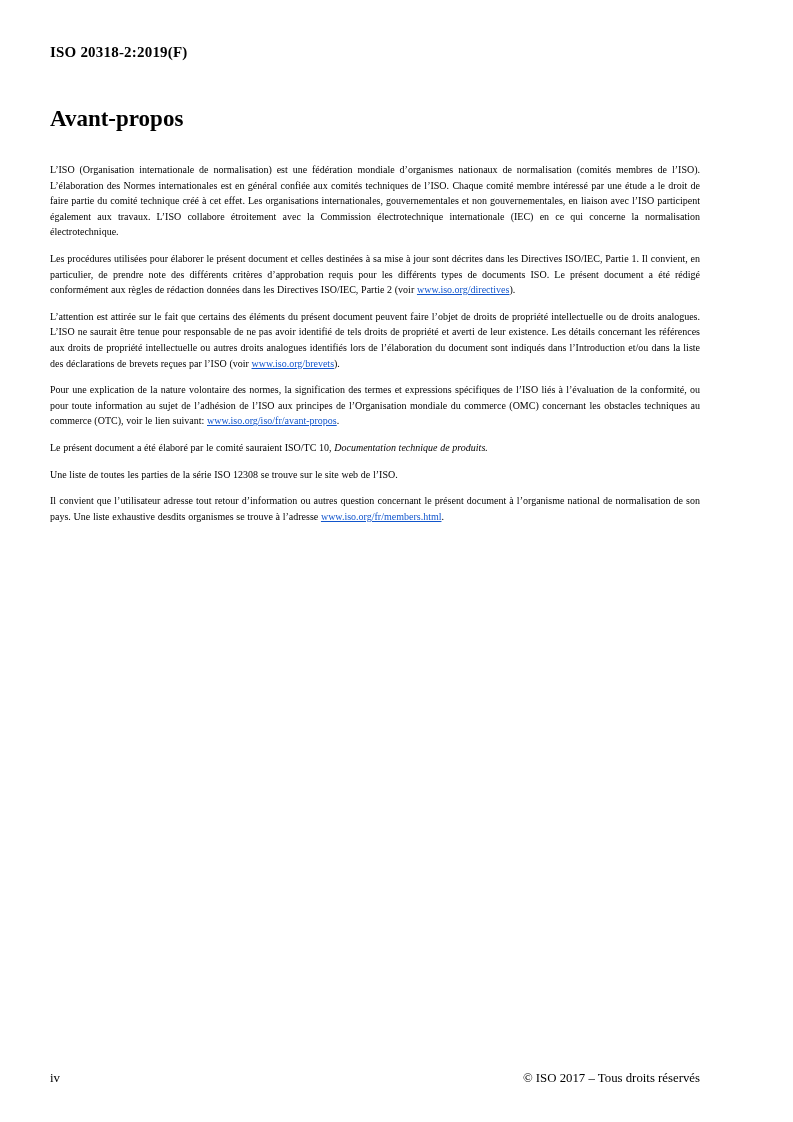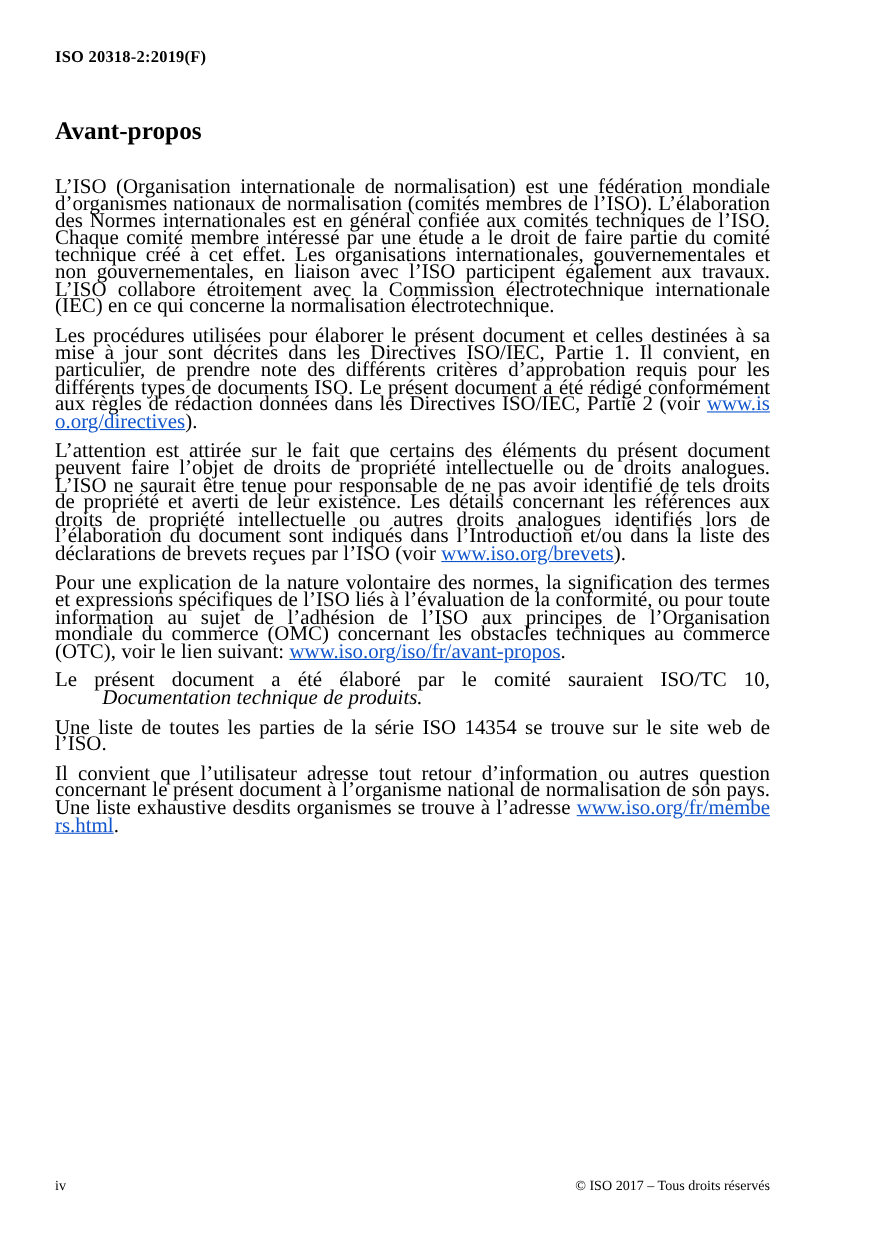--- a/index.html
+++ b/index.html
@@ -34,32 +34,31 @@
     width: 650px;
   }
   .doc-title {
     font-size: 23px;
     font-weight: bold;
     margin: 0 0 30px 0;
     font-family: "Liberation Serif", serif;
   }
   .para {
     margin: 0 0 11px 0;
-    font-size: 19px;
+    font-size: 10px;
     line-height: 15.6px;
     text-align: justify;
     word-spacing: 0.2px;
   }
   .para a.doc-link {
     color: var(--link-color, #1155cc);
     text-decoration: underline;
     word-break: break-all;
   }
   .para em {
-    margin-left: 43px;
   }
   .doc-footer {
     position: absolute;
     left: 50px;
     width: 650px;
     bottom: 36px;
     display: flex;
     justify-content: space-between;
     align-items: flex-end;
     font-size: 12.8px;
@@ -74,21 +73,21 @@
 
   <div class="content">
     <h1 class="doc-title">Avant-propos</h1>
 
     <div>
         <p class="para"><span>L’ISO (Organisation internationale de normalisation) est une fédération mondiale d’organismes nationaux de normalisation (comités membres de l’ISO). L’élaboration des Normes internationales est en général confiée aux comités techniques de l’ISO. Chaque comité membre intéressé par une étude a le droit de faire partie du comité technique créé à cet effet. Les organisations internationales, gouvernementales et non gouvernementales, en liaison avec l’ISO participent également aux travaux. L’ISO collabore étroitement avec la Commission électrotechnique internationale (IEC) en ce qui concerne la normalisation électrotechnique.</span></p>
         <p class="para"><span>Les procédures utilisées pour élaborer le présent document et celles destinées à sa mise à jour sont décrites dans les Directives ISO/IEC, Partie 1. Il convient, en particulier, de prendre note des différents critères d’approbation requis pour les différents types de documents ISO. Le présent document a été rédigé conformément aux règles de rédaction données dans les Directives ISO/IEC, Partie 2 (voir </span><a class="doc-link" href="#">www.iso.org/directives</a><span>).</span></p>
         <p class="para"><span>L’attention est attirée sur le fait que certains des éléments du présent document peuvent faire l’objet de droits de propriété intellectuelle ou de droits analogues. L’ISO ne saurait être tenue pour responsable de ne pas avoir identifié de tels droits de propriété et averti de leur existence. Les détails concernant les références aux droits de propriété intellectuelle ou autres droits analogues identifiés lors de l’élaboration du document sont indiqués dans l’Introduction et/ou dans la liste des déclarations de brevets reçues par l’ISO (voir </span><a class="doc-link" href="#">www.iso.org/brevets</a><span>).</span></p>
         <p class="para"><span>Pour une explication de la nature volontaire des normes, la signification des termes et expressions spécifiques de l’ISO liés à l’évaluation de la conformité, ou pour toute information au sujet de l’adhésion de l’ISO aux principes de l’Organisation mondiale du commerce (OMC) concernant les obstacles techniques au commerce (OTC), voir le lien suivant: </span><a class="doc-link" href="#">www.iso.org/iso/fr/avant-propos</a><span>.</span></p>
         <p class="para"><span>Le présent document a été élaboré par le comité sauraient ISO/TC 10, </span><em>Documentation technique de produits.</em></p>
-        <p class="para"><span>Une liste de toutes les parties de la série ISO 14354 se trouve sur le site web de l’ISO.</span></p>
+        <p class="para"><span>Une liste de toutes les parties de la série ISO 12308 se trouve sur le site web de l’ISO.</span></p>
         <p class="para"><span>Il convient que l’utilisateur adresse tout retour d’information ou autres question concernant le présent document à l’organisme national de normalisation de son pays. Une liste exhaustive desdits organismes se trouve à l’adresse </span><a class="doc-link" href="#">www.iso.org/fr/members.html</a><span>.</span></p>
       </div>
   </div>
 
   <div class="doc-footer">
     <span>iv</span>
     <span>© ISO 2017 – Tous droits réservés</span>
   </div>
 
 </div>

